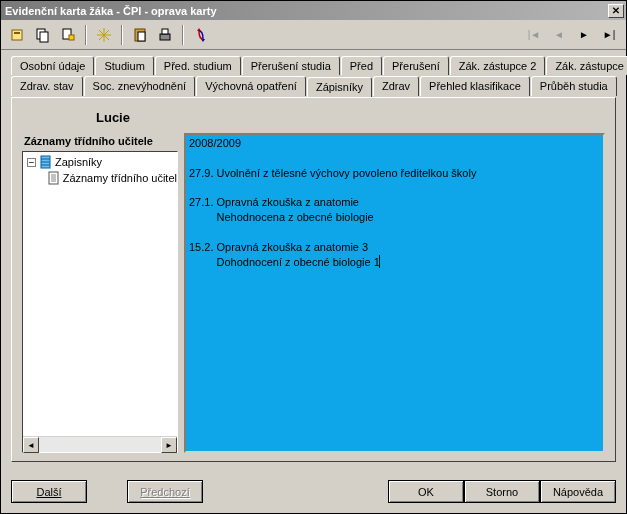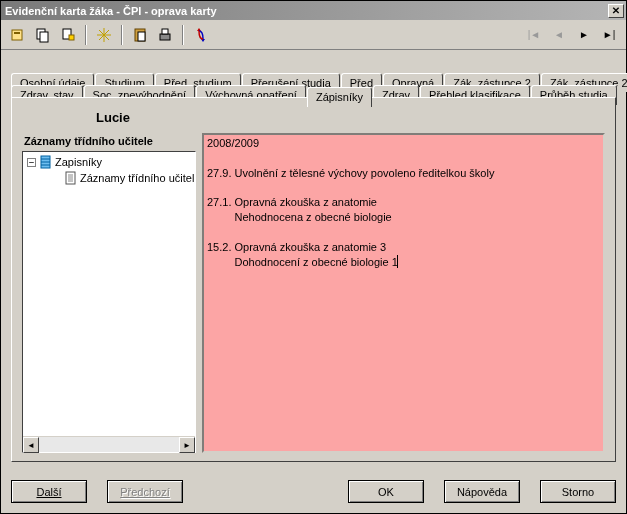--- a/index.html
+++ b/index.html
@@ -83,31 +83,31 @@
   .tab {
     background: #d4d0c8;
     border: 1px solid #fff;
     border-right-color: #404040;
     border-bottom: none;
     border-radius: 3px 3px 0 0;
     padding: 3px 8px 3px 8px;
     font-size: 11px;
     white-space: nowrap;
     position: relative;
-    top: 10px;
+    top: 1px;
     color: #000;
     cursor: default;
   }
   .tab.active {
     background: #d4d0c8;
     z-index: 2;
     padding-bottom: 4px;
-    top: 12px;
-  }
-  .tab.row1 { top: 17px; }
+    top: 2px;
+  }
+  .tab.row1 { top: 0; }
   .tab-panel {
     border: 1px solid #fff;
     border-right-color: #404040;
     border-bottom-color: #404040;
     flex: 1;
     background: #d4d0c8;
     padding: 8px 10px;
     display: flex;
     flex-direction: column;
     position: relative;
@@ -117,21 +117,21 @@
     font-weight: bold;
     padding: 4px 0 8px 74px;
     font-size: 13px;
   }
   .panel-body {
     flex: 1;
     display: flex;
     gap: 6px;
   }
   .tree-box {
-    width: 174px;
+    width: 156px;
     display: flex;
     flex-direction: column;
   }
   .tree-header {
     font-weight: bold;
     font-size: 11px;
     padding: 2px 4px 4px 2px;
   }
   .tree-container {
     flex: 1;
@@ -187,47 +187,47 @@
     border: 1px solid #fff;
     border-right-color: #404040;
     border-bottom-color: #404040;
     display: flex; align-items: center; justify-content: center;
     font-size: 8px;
   }
   .scroll-track { flex: 1; background: #e8e8e8; }
   .text-box {
     flex: 1;
     border: 2px inset #d4d0c8;
-    background: #fca5a5;
+    background: #0ea5e9;
     padding: 1px 3px;
     font-size: 11px;
     color: #000;
     overflow: auto;
     white-space: pre-wrap;
     font-family: "Microsoft Sans Serif", Tahoma, Arial, sans-serif;
     line-height: 1.35;
   }
   .button-bar {
     display: flex;
     padding: 8px 10px 10px 10px;
-    gap: 20px;
+    gap: 0;
   }
   .button-bar .spacer { flex: 1; }
   .btn {
     min-width: 76px;
     height: 23px;
     background: #d4d0c8;
     border: 1px solid #000;
     box-shadow: inset 1px 1px 0 #fff, inset -1px -1px 0 #808080;
     font-size: 11px;
     font-family: inherit;
     padding: 0 8px;
     cursor: default;
   }
-  .btn.disabled { color: #808080; text-shadow: 1px 1px 0 #fff; }
+  .btn.disabled { color: #808080; text-shadow: 1px 1px 0 #fff; margin-left: 40px; }
   .caret {
     display:inline-block; width:0; height:13px;
     border-right:1px solid #000; vertical-align:text-bottom;
     margin-left:-1px;
   }
 </style>
 </head>
 <body>
 
 <div class="window">
@@ -296,21 +296,21 @@
   </div>
 
   <div class="content-area">
     <div class="tab-rows">
       <div class="tab-row">
         <div class="tab row1">Osobní údaje</div>
         <div class="tab row1">Studium</div>
         <div class="tab row1">Před. studium</div>
         <div class="tab row1">Přerušení studia</div>
         <div class="tab row1">Před</div>
-        <div class="tab row1">Opravná</div>
+        <div class="tab row1">Přerušení</div>
         <div class="tab row1">Zák. zástupce 2</div>
         <div class="tab row1">Zák. zástupce 2</div>
       </div>
       <div class="tab-row">
         <div class="tab">Zdrav. stav</div>
         <div class="tab">Soc. znevýhodnění</div>
         <div class="tab">Výchovná opatření</div>
         <div class="tab active">Zápisníky</div>
         <div class="tab">Zdrav</div>
         <div class="tab">Přehled klasifikace</div>
@@ -369,16 +369,16 @@
          Dohodnocení z obecné biologie 1</span><span class="caret"></span></div>
       </div>
     </div>
   </div>
 
   <div class="button-bar">
     <button class="btn"><span style="text-decoration:underline">Další</span></button>
     <button class="btn disabled"><span style="text-decoration:underline">Předchozí</span></button>
     <div class="spacer"></div>
     <button class="btn">OK</button>
+    <button class="btn">Storno</button>
     <button class="btn">Nápověda</button>
-    <button class="btn">Storno</button>
   </div>
 </div>
 
 </body></html>

